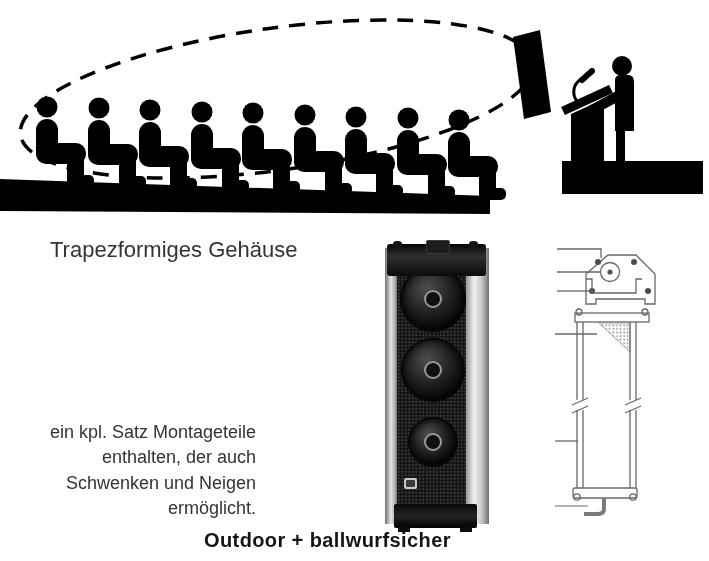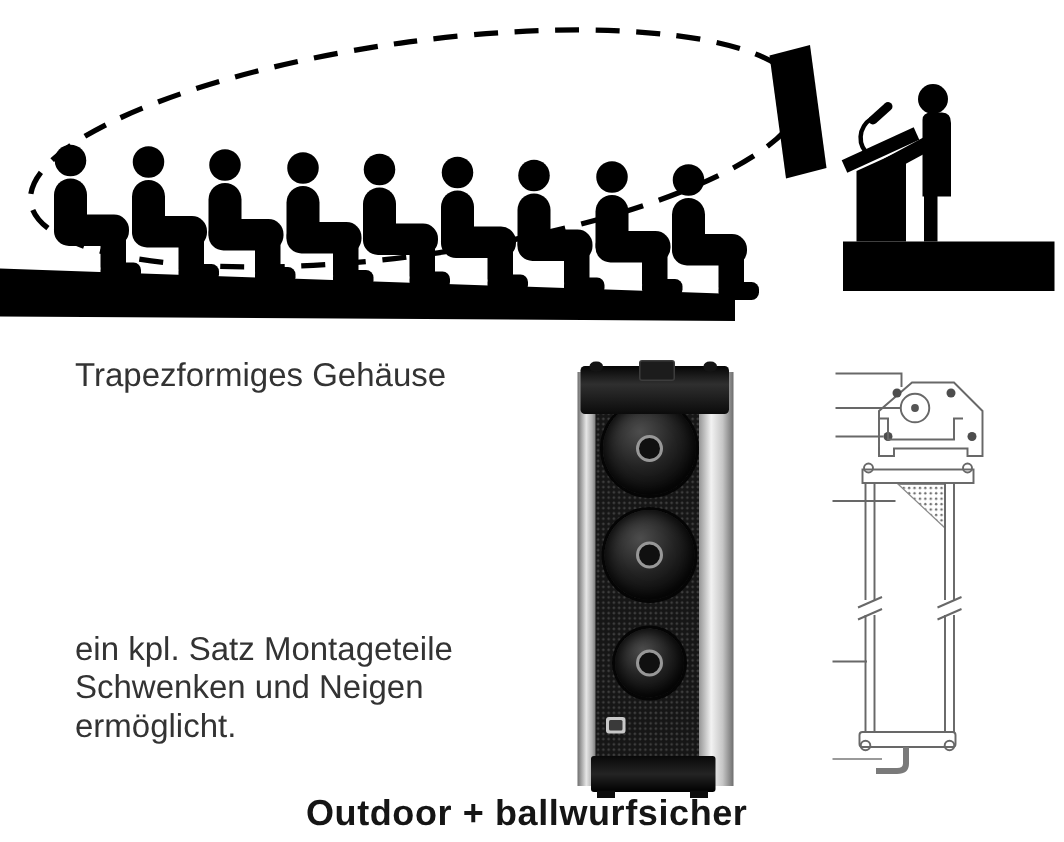--- a/index.html
+++ b/index.html
@@ -6,25 +6,25 @@
   .page {
     position:relative; width:709px; height:561px; background:#fff;
     font-family:"Liberation Sans", sans-serif; overflow:hidden;
   }
 
   
   .illus { position:absolute; left:0; top:0; }
 
   
   .features { position:absolute; left:50px; top:237px; font-size:22px; line-height:25.3px; color:#333; }
-  .mounting { position:absolute; left:50px; top:420px; font-size:22px; line-height:25.3px; color:#333; }
-  .txt-line { white-space:pre; }
+  .mounting { position:absolute; left:50px; top:420px; font-size:18px; line-height:25.3px; color:#333; }
+  .txt-line { white-space:pre;text-align:right; }
   .indent { padding-left:105px; }
   .caption {
-    position:absolute; left:204px; top:529px; font-size:24px; font-weight:bold;
+    position:absolute; left:204px; top:529px; font-size:20px; font-weight:bold;
     color:#151515; letter-spacing:0.4px;
   }
 
   
   .photo { position:absolute; left:385px; top:240px; width:104px; height:292px; }
   .rail { position:absolute; top:8px; bottom:8px; z-index:1; }
   .rail-l { left:0; width:13px; background:linear-gradient(90deg,#6f6f6f,#e6e6e6 45%,#b0b0b0 75%,#636363); }
   .rail-r { right:0; width:24px; background:linear-gradient(90deg,#8a8a8a,#f2f2f2 38%,#c6c6c6 70%,#6e6e6e); }
   .grille {
     position:absolute; left:12px; right:23px; top:34px; bottom:24px; z-index:2;
@@ -102,20 +102,21 @@
       <line x1="629" y1="90" x2="592" y2="110" stroke="#000" stroke-width="10" stroke-linecap="round"></line>
     </g>
   </svg>
 
   <div class="features">
     <div class="txt-line">Trapezformiges Gehäuse</div>
   </div>
 
   <div class="mounting">
     <div class="txt-line">ein kpl. Satz Montageteile</div>
+    <div class="txt-line">enthalten, der auch</div>
     <div class="txt-line">Schwenken und Neigen</div>
     <div class="txt-line">ermöglicht.</div>
   </div>
 
   <div class="photo">
     <div class="rail rail-l"></div>
     <div class="rail rail-r"></div>
     <div class="grille"></div>
     <div class="driver d1">
       <div class="dcap"></div>

